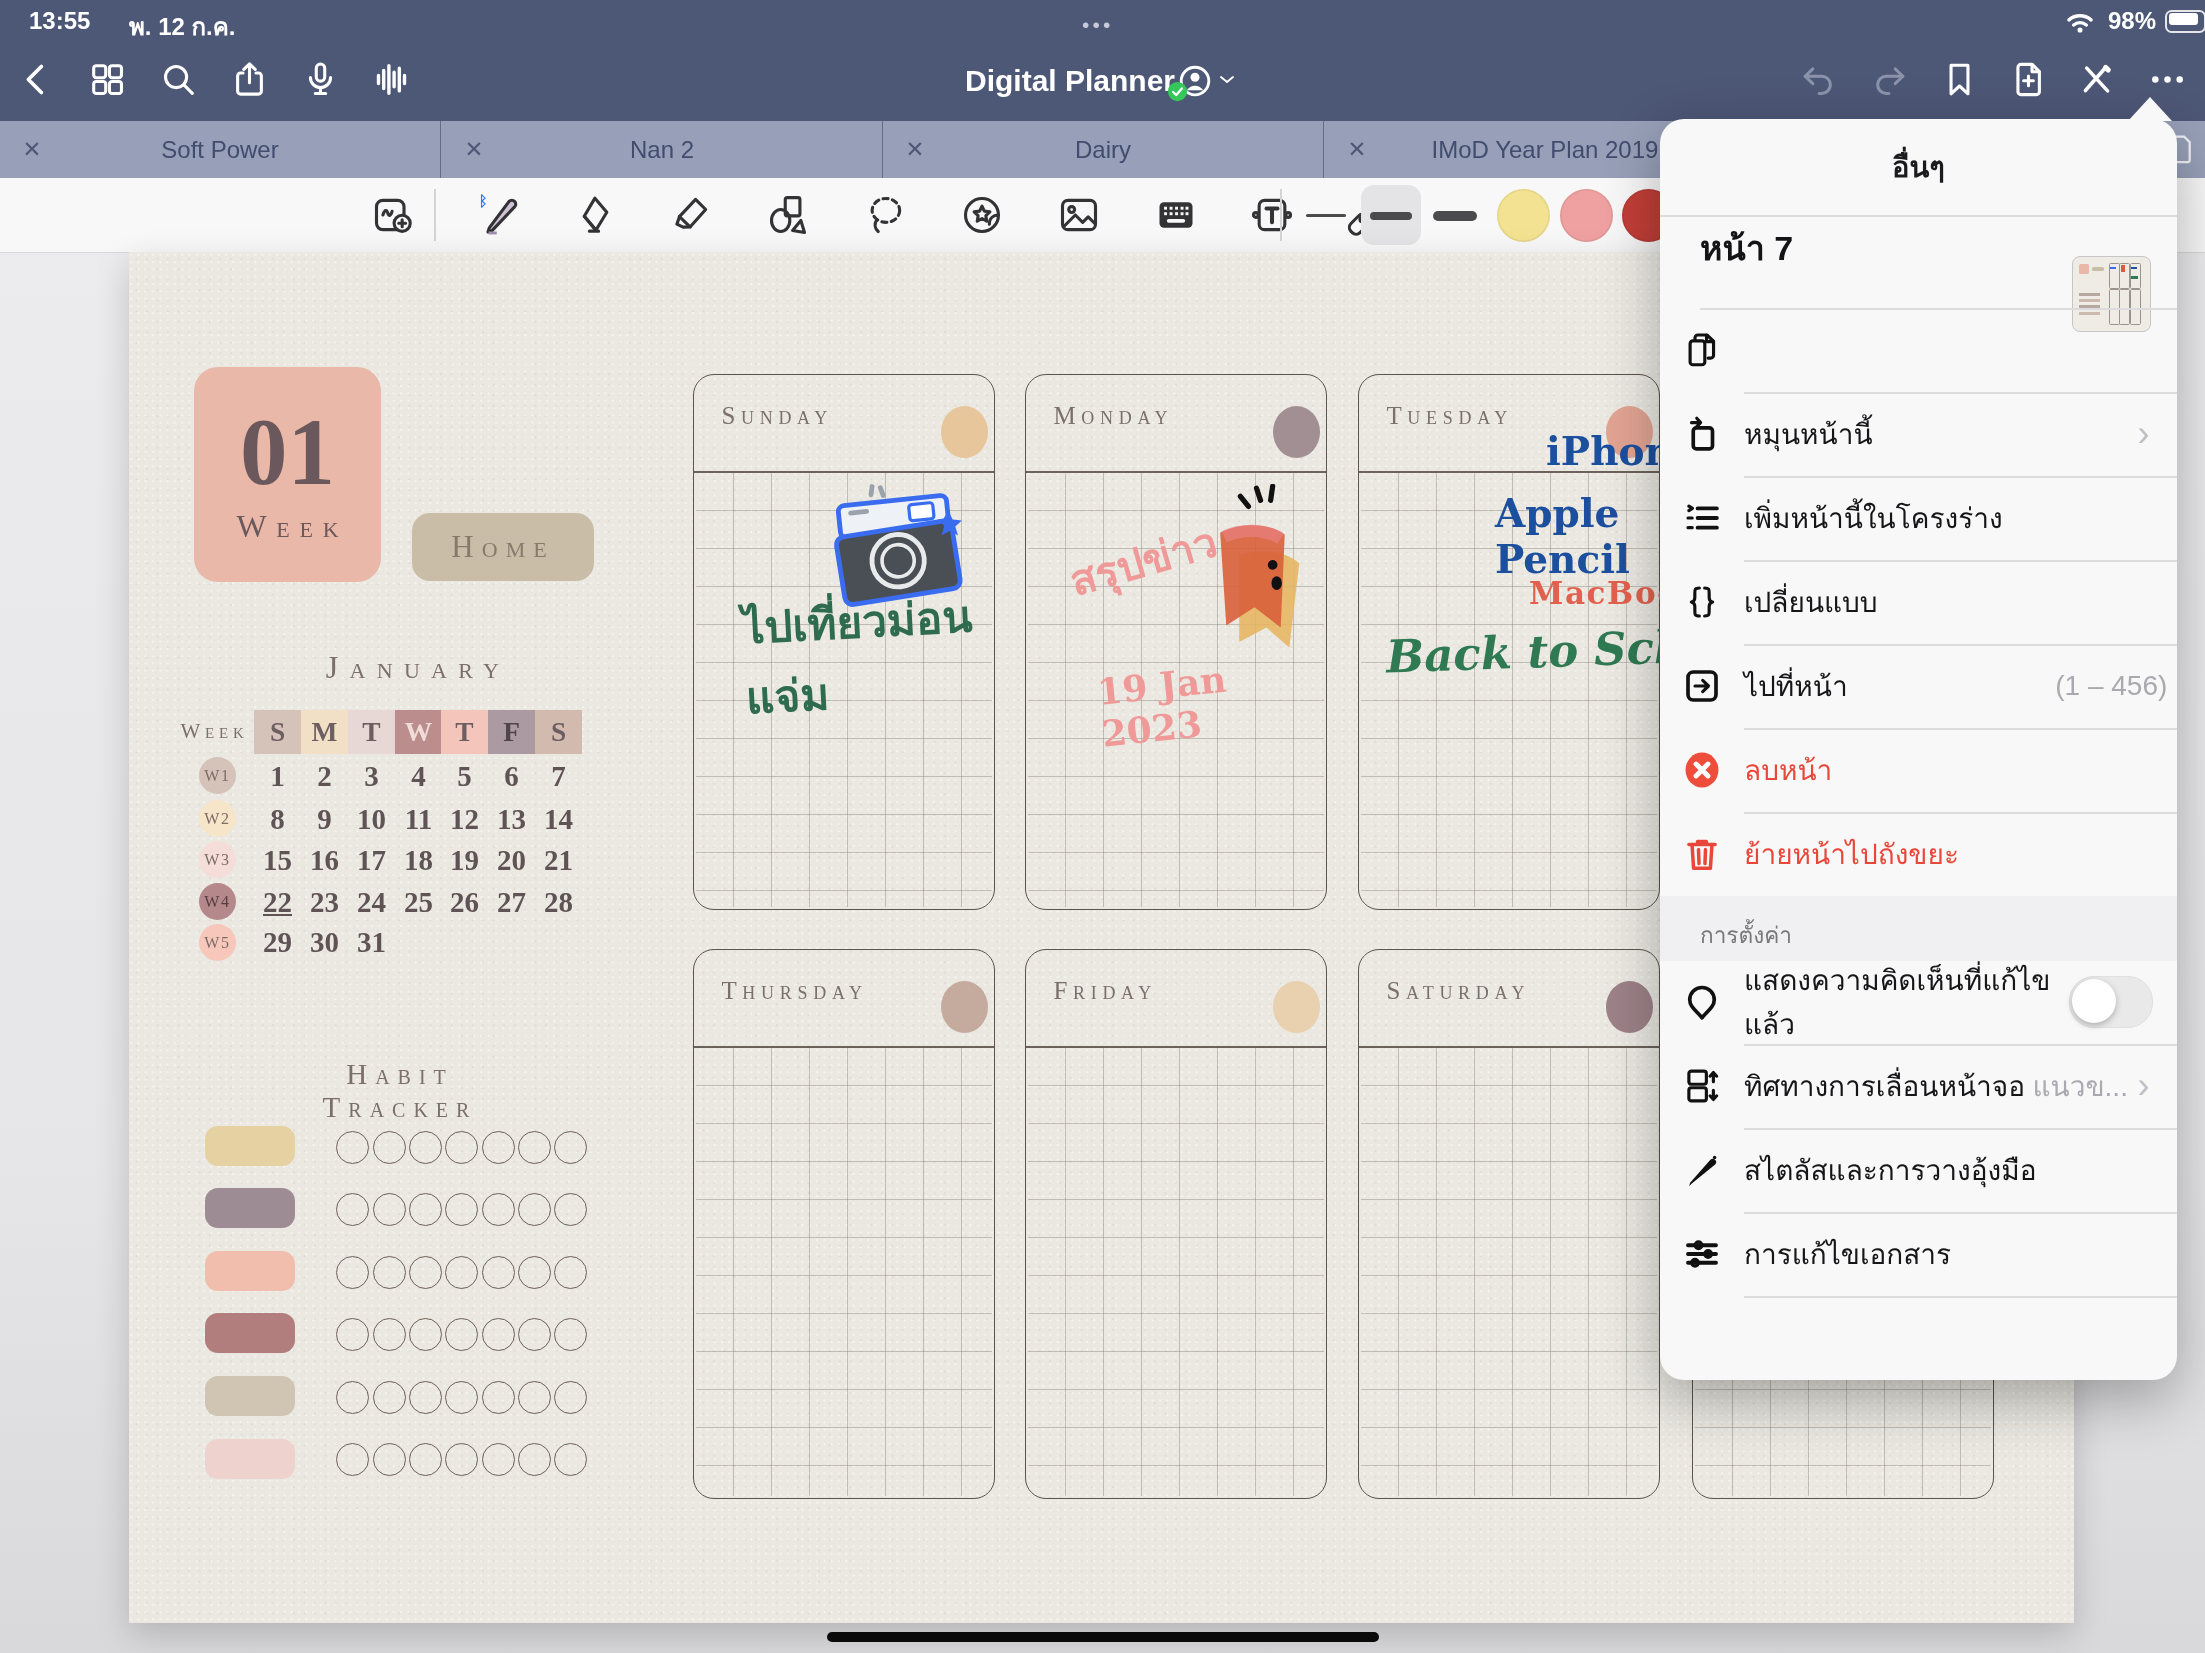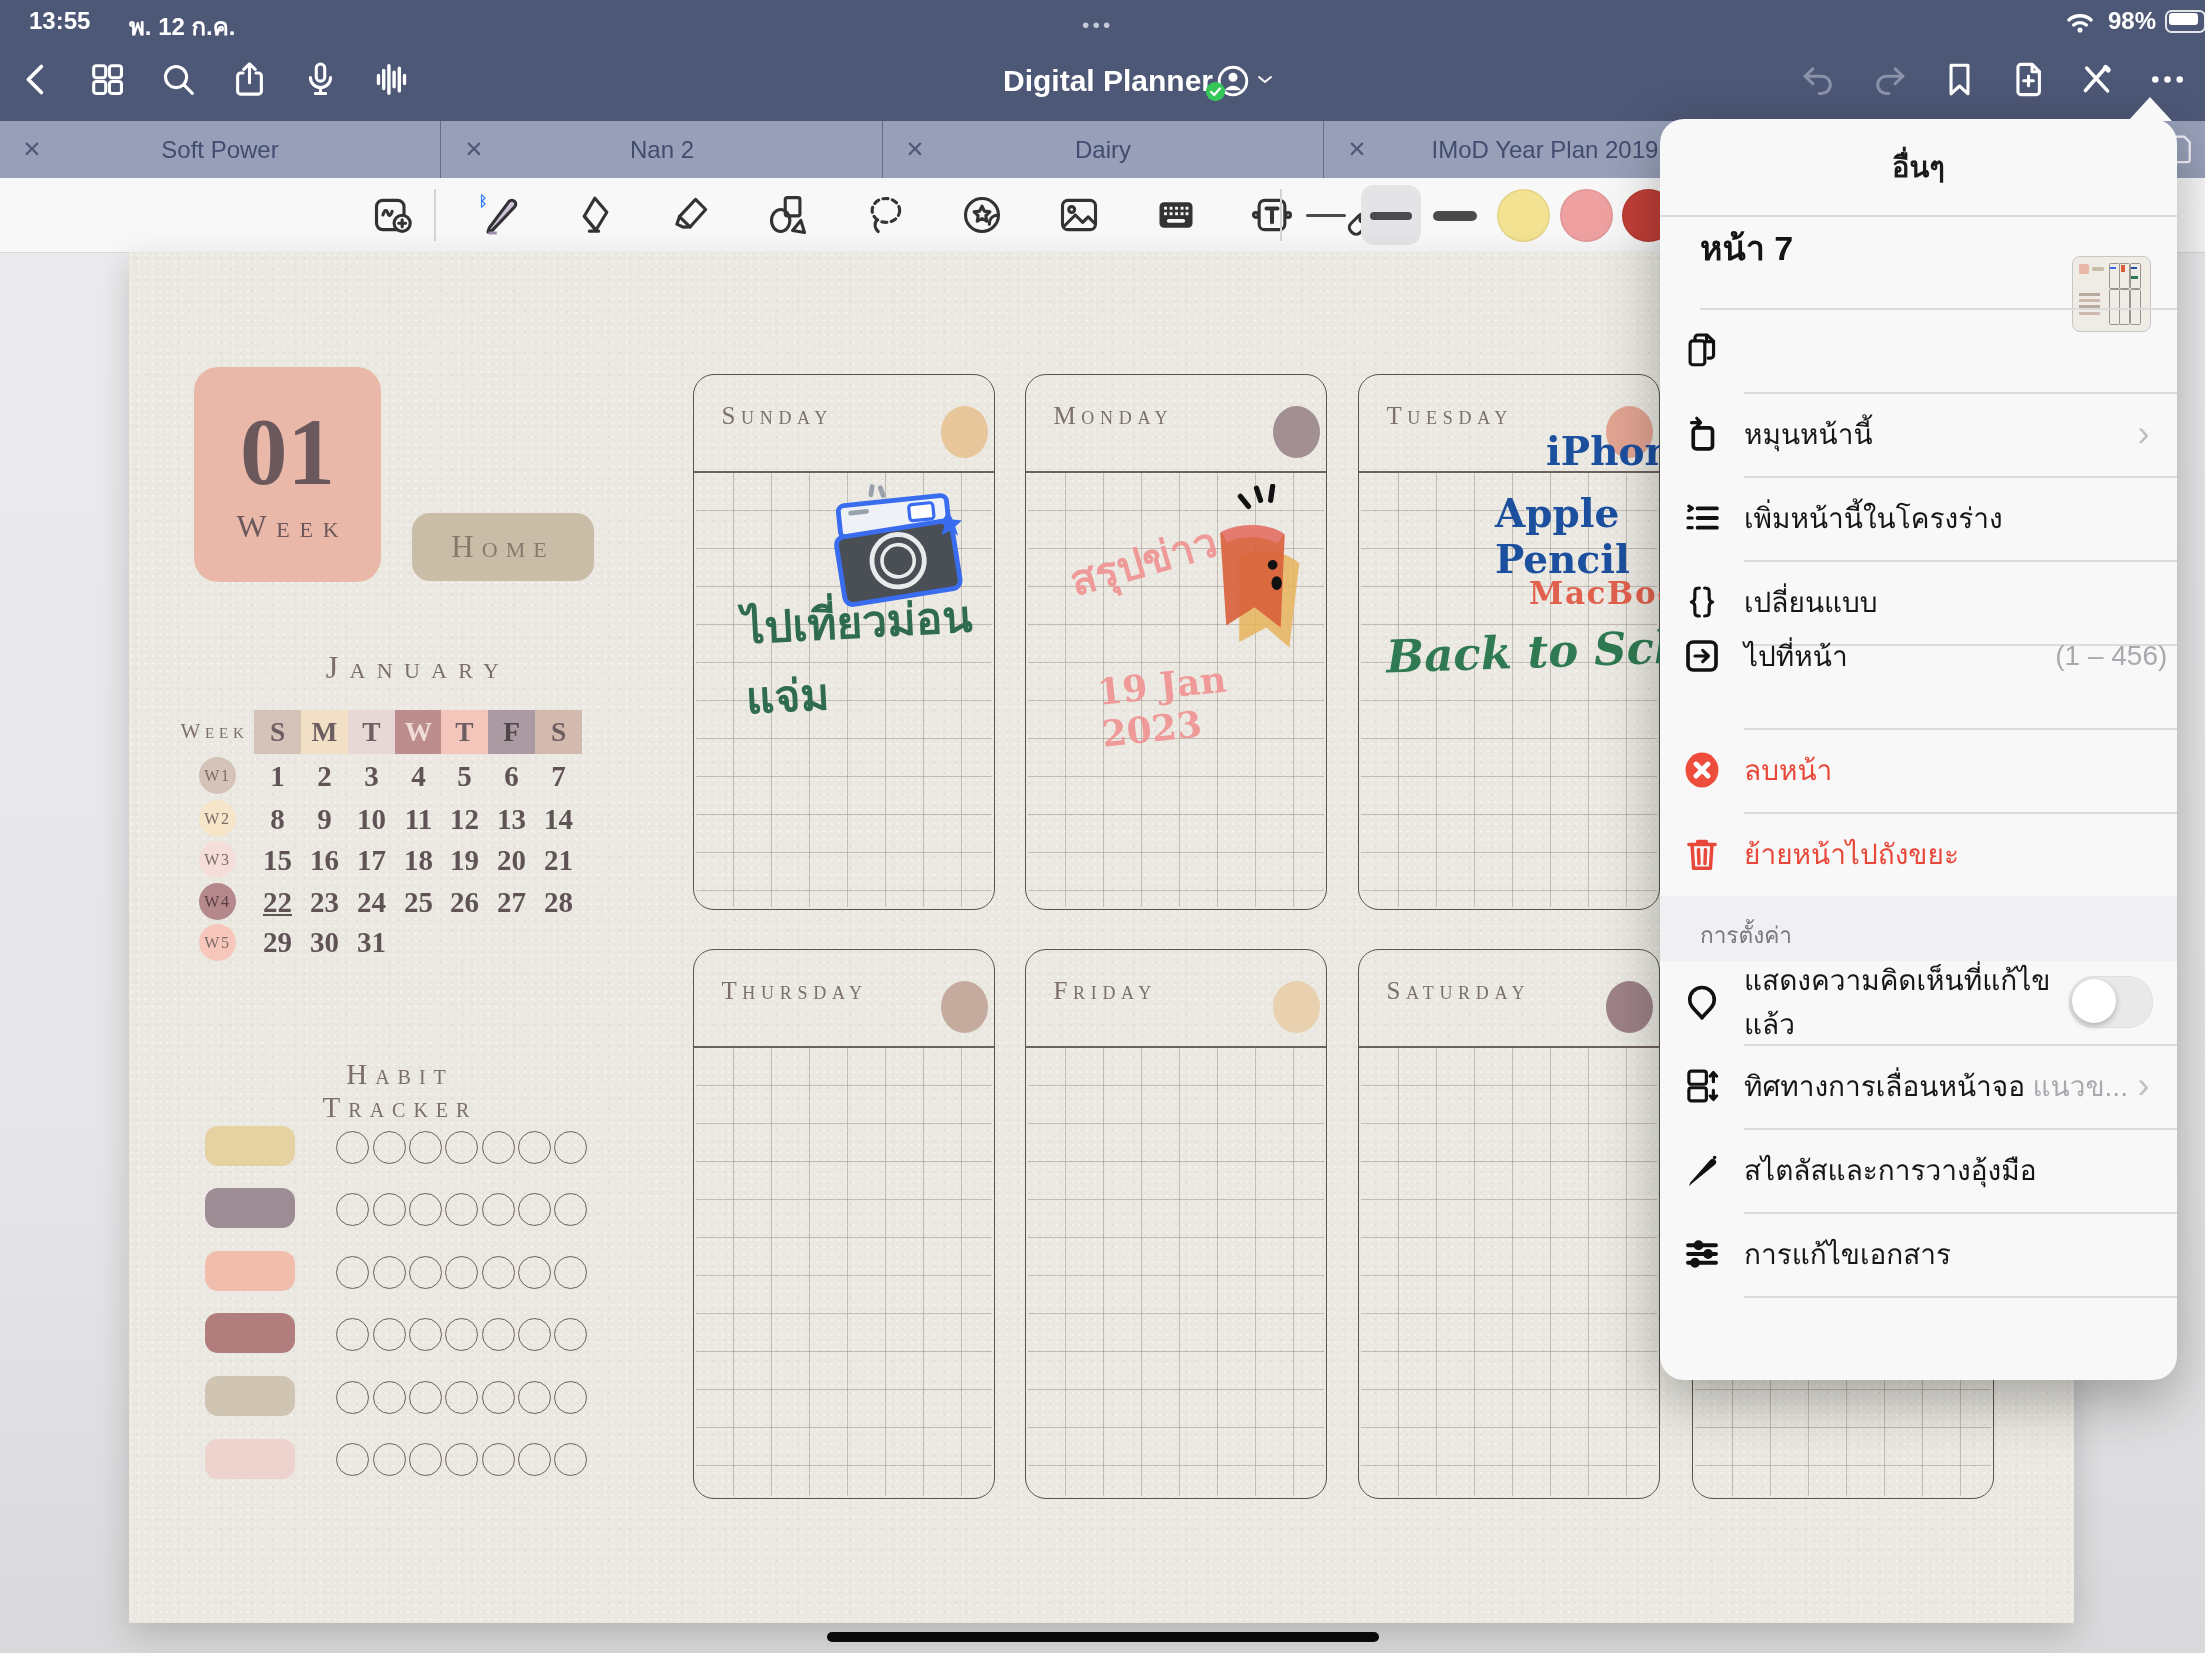--- a/index.html
+++ b/index.html
@@ -9,21 +9,21 @@
   .abs{position:absolute;}
 
   
   .statusbar{left:0;top:0;width:2205px;height:40px;background:#4d5776;color:#fff;}
   .statusbar .txt{font-size:24px;font-weight:700;}
   .navbar{left:0;top:40px;width:2205px;height:81px;background:#4d5776;}
   .navicon{width:57px;height:57px;display:flex;align-items:center;justify-content:center;}
   .navicon svg{width:39px;height:39px;}
   .stroke-w{stroke:#fff;fill:none;stroke-width:1.9;stroke-linecap:round;stroke-linejoin:round;}
   .stroke-g{stroke:#8b93ab;fill:none;stroke-width:1.9;stroke-linecap:round;stroke-linejoin:round;}
-  .title-row{display:flex;align-items:center;gap:2px;color:#fff;margin-left:38px;}
+  .title-row{display:flex;align-items:center;gap:2px;color:#fff;}
   .title-row .t{font-size:30px;font-weight:700;}
 
   .tabbar{left:0;top:121px;width:2205px;height:57px;background:#97a0b8;}
   .tab{position:absolute;top:0;height:57px;width:440px;border-right:1.6px solid #636c88;
        display:flex;align-items:center;}
   .tab .x{color:#4e5876;font-size:22.6px;margin-left:22.6px;width:32px;}
   .tab .lbl{position:absolute;left:0;right:0;text-align:center;font-size:24px;color:#414c6e;}
 
   .toolbar{left:0;top:178px;width:2205px;height:74px;background:#f8f8f8;border-bottom:1.6px solid #d8d8d8;}
   .tool{position:absolute;top:6.5px;width:61px;height:61px;display:flex;align-items:center;justify-content:center;}
@@ -603,21 +603,21 @@
       <span class="ic">
           <svg viewBox="0 0 24 24">
             <path d="M10.5 4c-2.6 0-2.6.6-2.6 3.2v2.2c0 1.6-.6 2.3-2 2.6 1.4.3 2 1 2 2.6v2.2c0 2.6 0 3.2 2.6 3.2" class="stroke-b"></path>
             <path d="M13.5 4c2.6 0 2.6.6 2.6 3.2v2.2c0 1.6.6 2.3 2 2.6-1.4.3-2 1-2 2.6v2.2c0 2.6 0 3.2-2.6 3.2" class="stroke-b"></path>
           </svg>
         </span>
       <span class="lb">เปลี่ยนแบบ</span>
     </div>
     <div class="pdiv" style="left:84px;top:525px;"></div>
 
-    <div class="prow" style="top:495px;">
+    <div class="prow" style="top:525px;">
       <span class="ic">
           <svg viewBox="0 0 24 24">
             <rect x="4" y="4" width="16" height="16" rx="3" class="stroke-b" style="stroke-width:2.1"></rect>
             <path d="M8 12h7M12.4 8.8 15.7 12l-3.3 3.2" class="stroke-b"></path>
           </svg>
         </span>
       <span class="lb">ไปที่หน้า</span>
       <span class="val">(1 – 456)</span>
     </div>
     <div class="pdiv" style="left:84px;top:609px;"></div>

